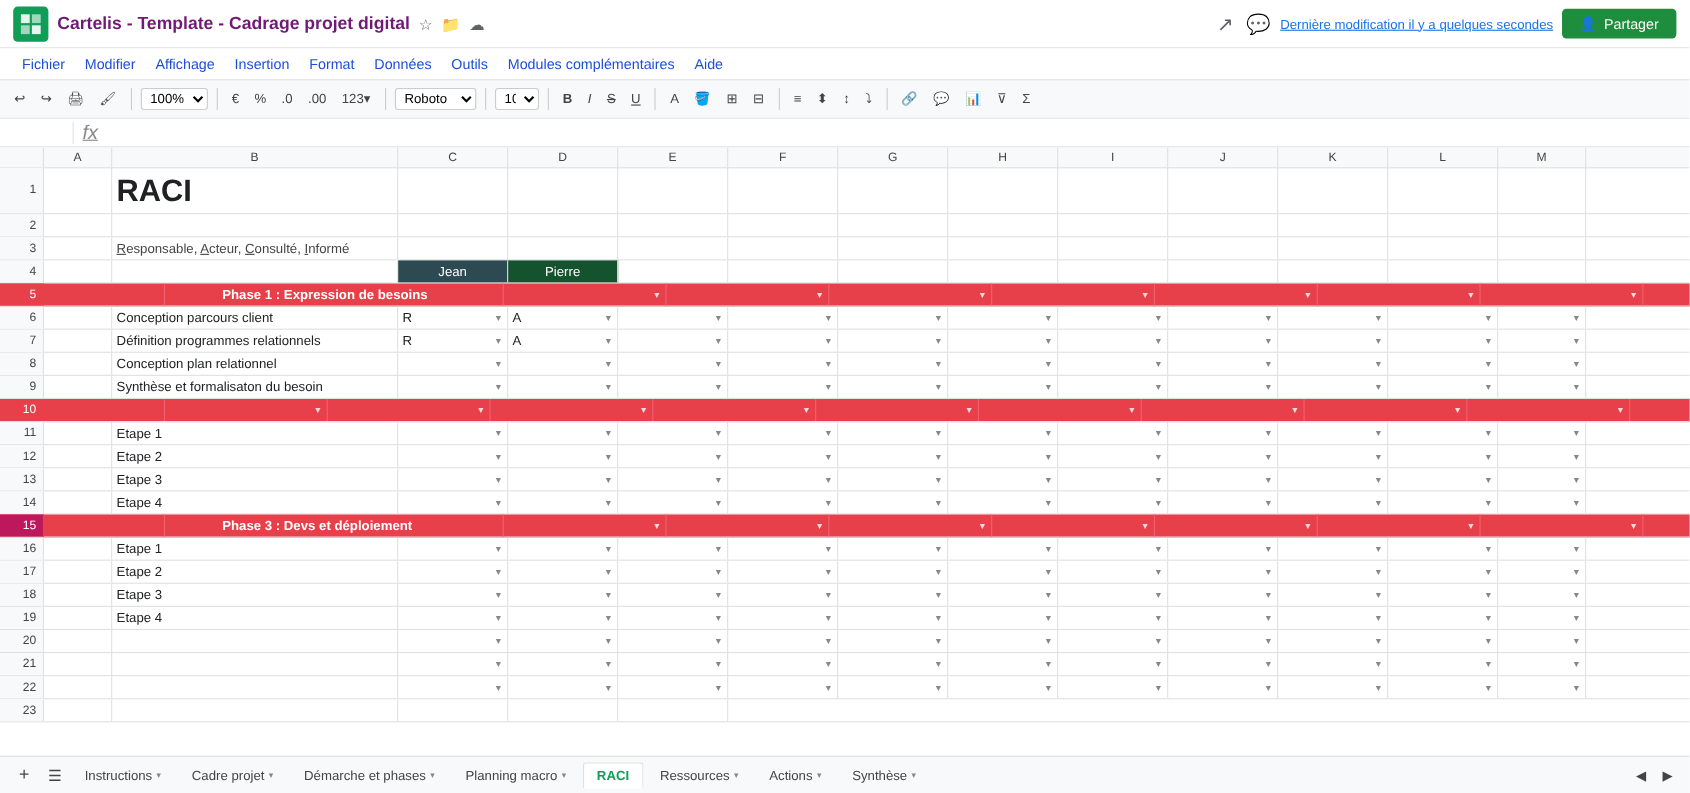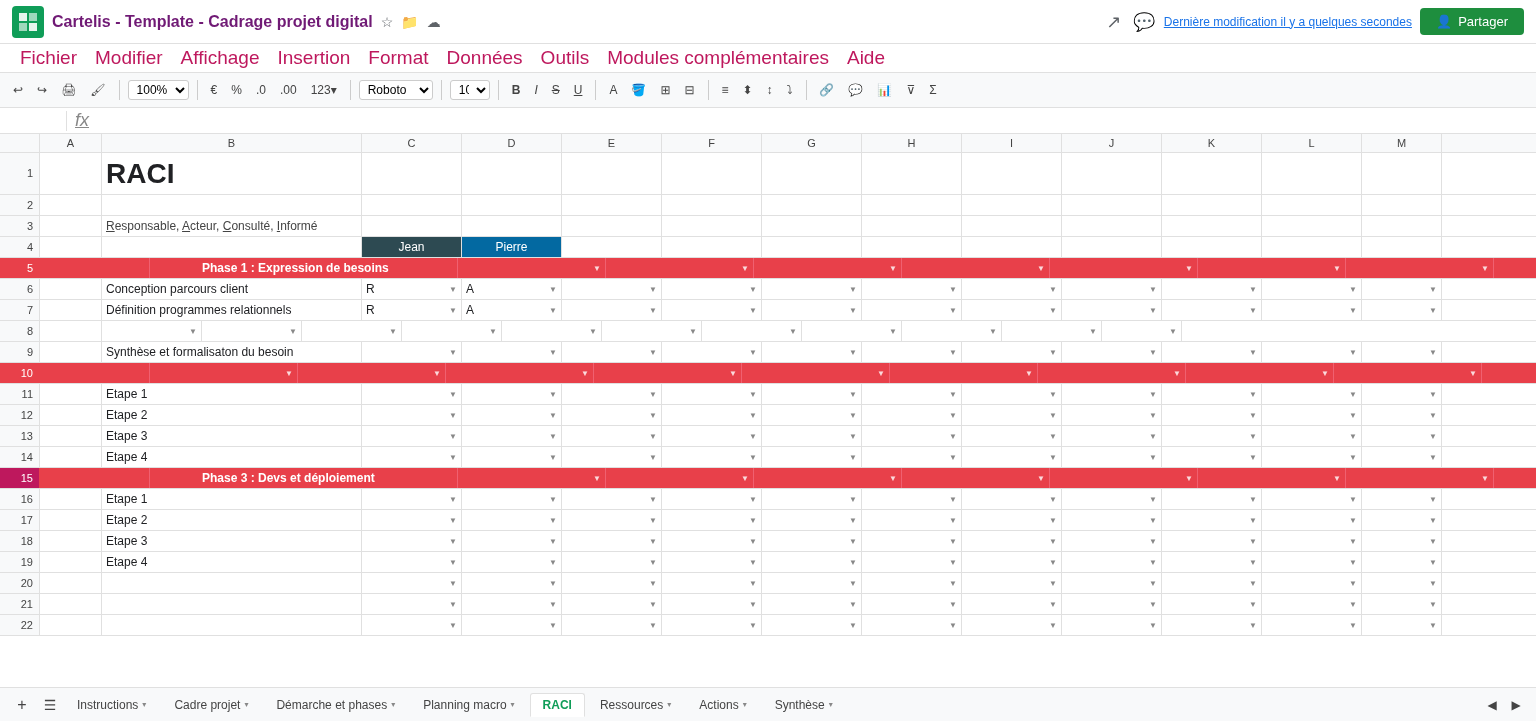--- a/index.html
+++ b/index.html
@@ -49,22 +49,22 @@
     .menu-bar {
       display: flex;
       align-items: center;
       padding: 2px 12px;
       background: #fff;
       gap: 2px;
       height: 28px;
     }
     .menu-item {
       padding: 2px 8px;
-      font-size: 19px;
-      color: #be185d;
+      font-size: 13px;
+      color: #1d4ed8;
       cursor: pointer;
       border-radius: 3px;
     }
 
     
     .toolbar {
       display: flex;
       align-items: center;
       padding: 3px 8px;
       background: #f8f9fa;
@@ -211,21 +211,21 @@
     .phase-dd { color: rgba(255,255,255,0.8); }
 
     
     .header-jean {
       background: #2d4a52;
       color: white;
       justify-content: center;
       font-size: 12px;
     }
     .header-pierre {
-      background: #0369a1;
+      background: #14532d;
       color: white;
       text-align: center;
       justify-content: center;
       font-size: 12px;
     }
 
     
     .tabs-bar {
       display: flex;
       align-items: center;
@@ -581,20 +581,21 @@
             <span class="dd-arrow">▼</span>
           </div>
         <div class="cell cell-m">
             <span class="dd-arrow">▼</span>
           </div>
       </div>
 
       <div class="grid-row">
         <div class="row-num">8</div>
         <div class="cell cell-a"></div>
+        <div class="cell cell-b">Conception plan relationnel</div>
         <div class="cell cell-c">
             <span class="dd-arrow">▼</span>
           </div>
         <div class="cell cell-d">
             <span class="dd-arrow">▼</span>
           </div>
         <div class="cell cell-e">
             <span class="dd-arrow">▼</span>
           </div>
         <div class="cell cell-f">
@@ -1153,20 +1154,28 @@
             <span class="dd-arrow">▼</span>
           </div>
         <div class="cell cell-l">
             <span class="dd-arrow">▼</span>
           </div>
         <div class="cell cell-m">
             <span class="dd-arrow">▼</span>
           </div>
       </div>
 
+      <div class="grid-row" style="height:10px;overflow:hidden;">
+        <div class="row-num">23</div>
+        <div class="cell cell-a"></div>
+        <div class="cell cell-b"></div>
+        <div class="cell cell-c"></div>
+        <div class="cell cell-d"></div>
+        <div class="cell cell-e"></div>
+      </div>
     </div>
   </div>
 </div>
 
 <div class="tabs-bar">
   <div class="tab-add-btn">+</div>
   <div class="tab-menu-btn">☰</div>
 
   <div class="tab">
     <span>Instructions</span>

